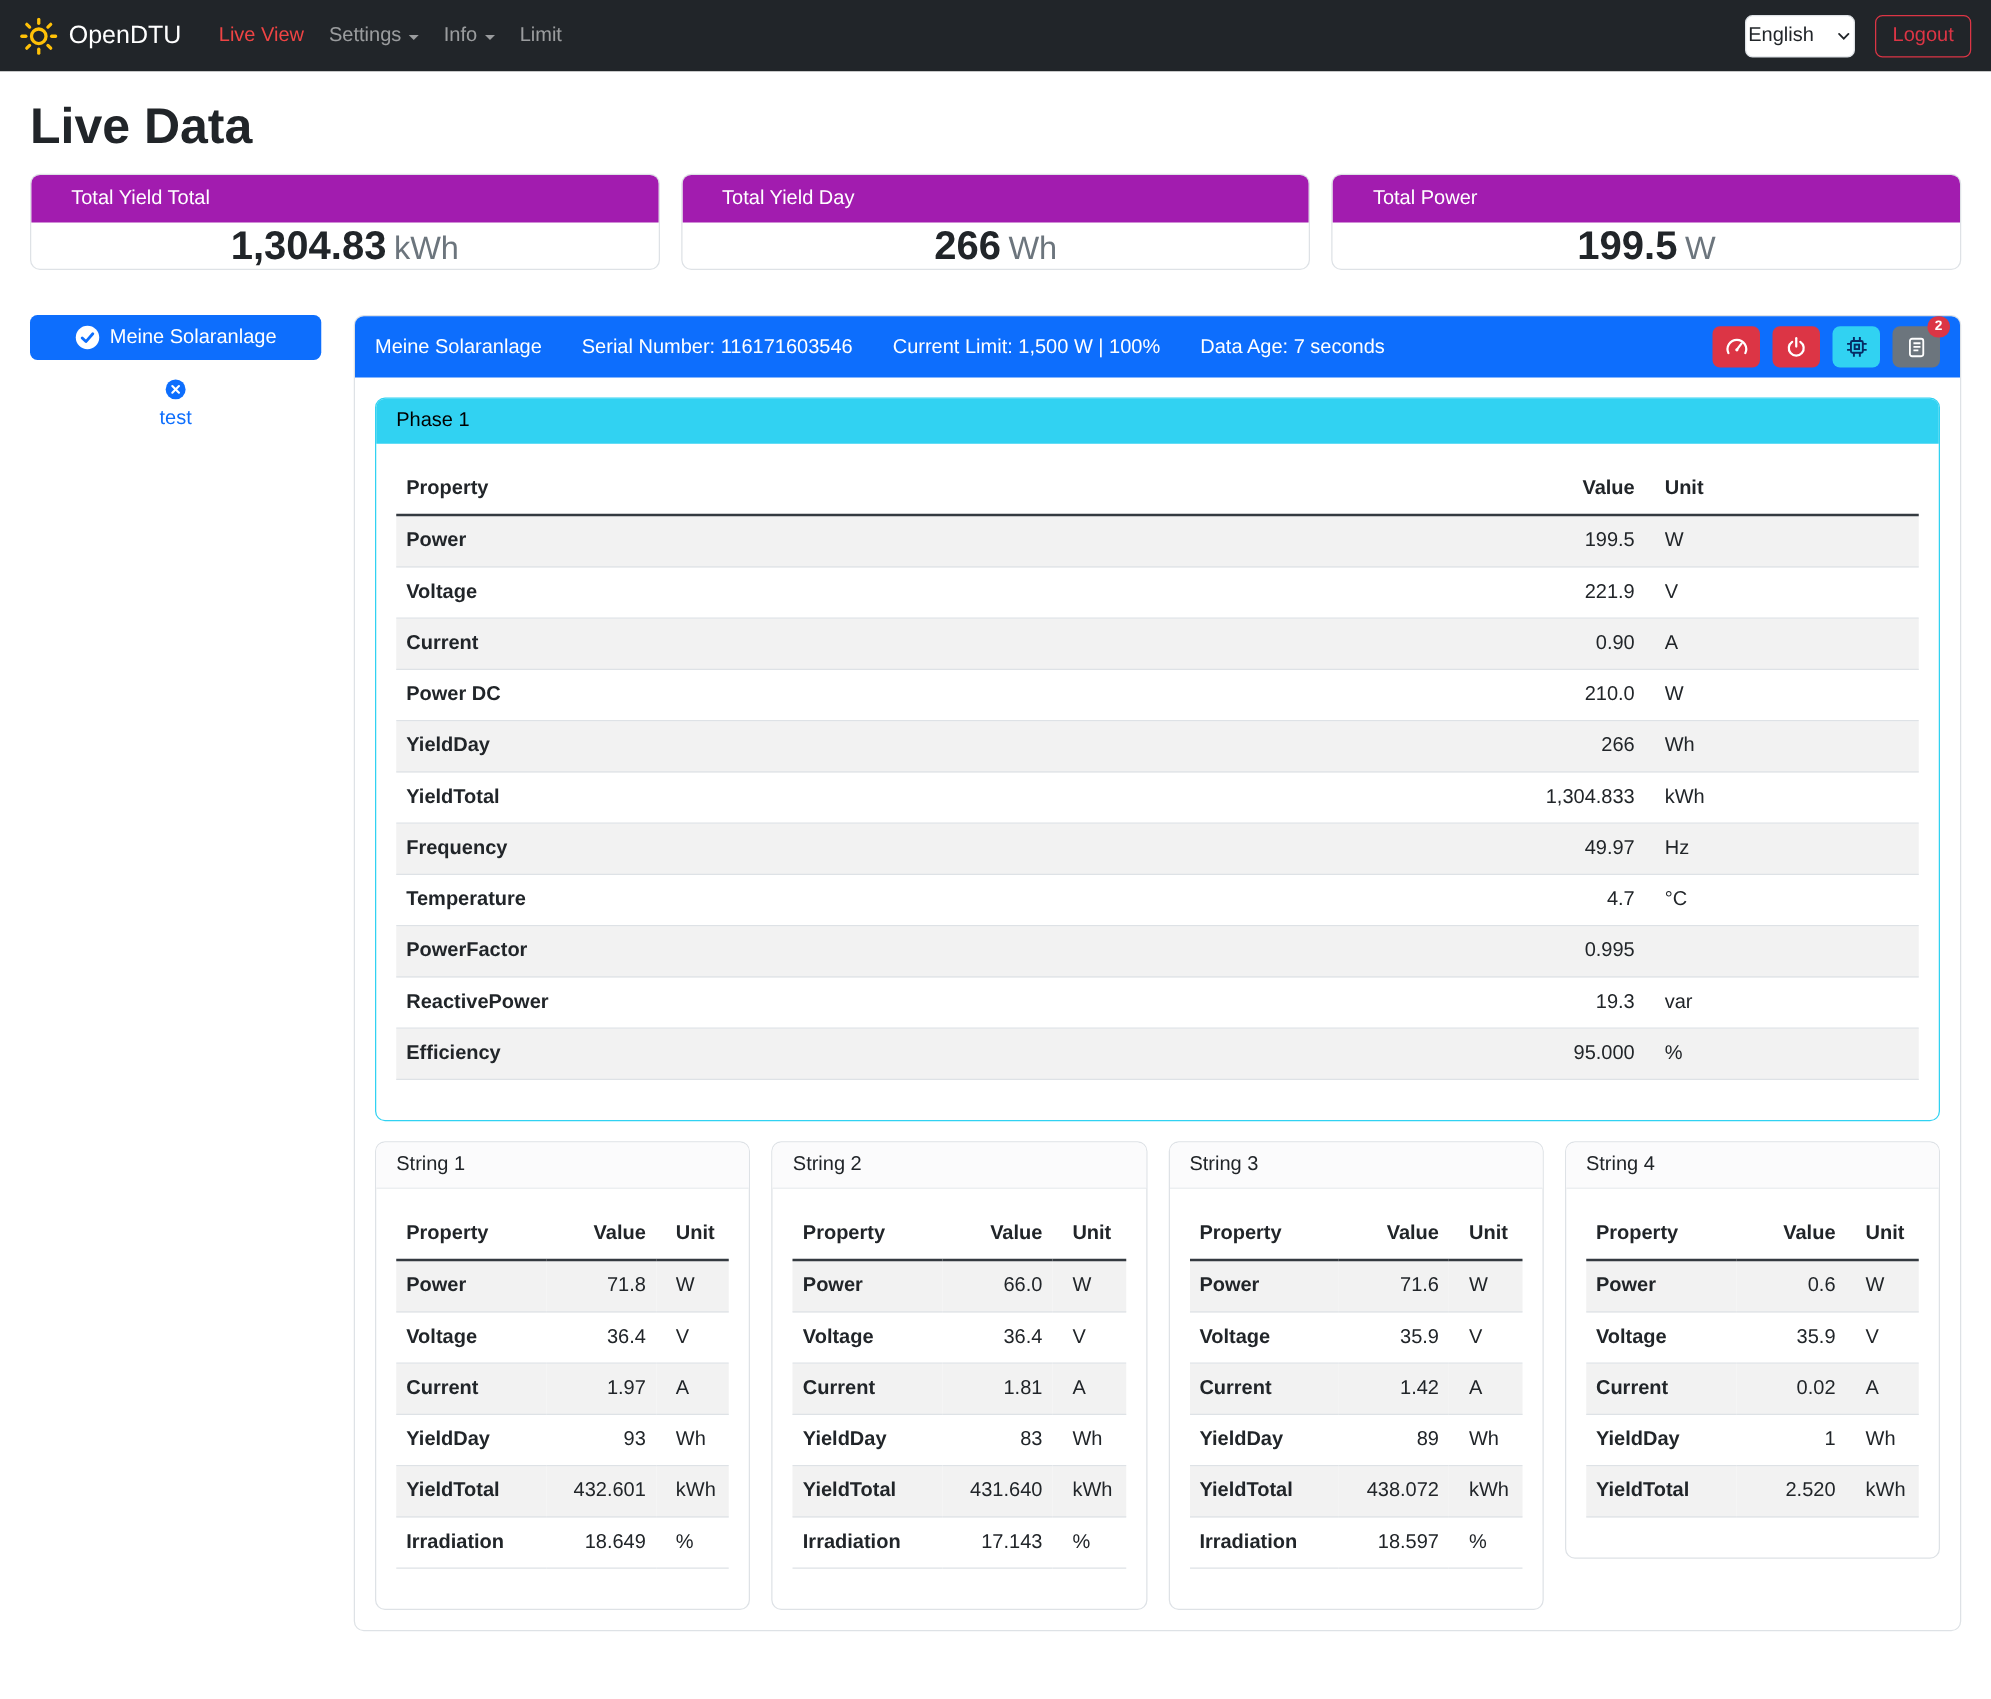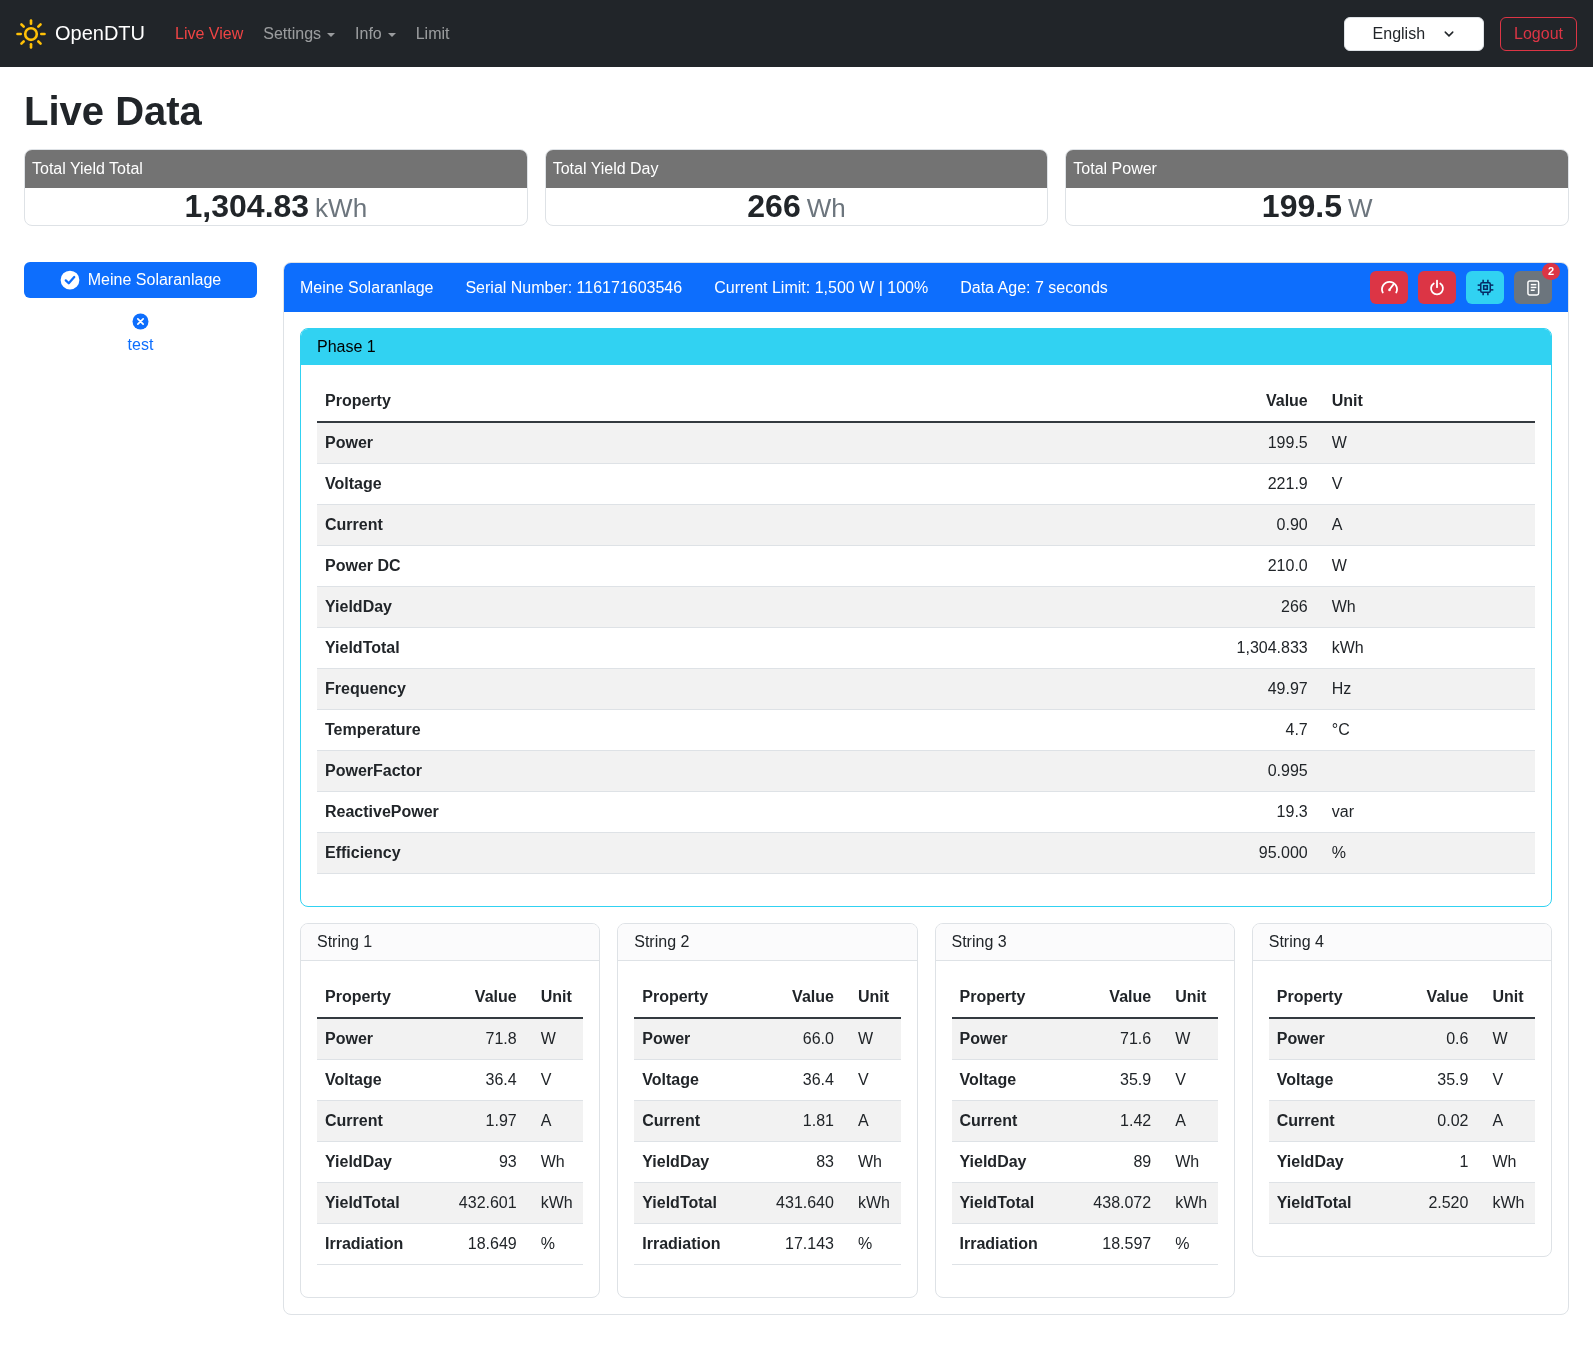--- a/index.html
+++ b/index.html
@@ -7,21 +7,21 @@
   body {
     font-family: "Liberation Sans", sans-serif;
     color: #212529;
     font-size: 16px;
     min-width: 1593px;
   }
 
   
   .navbar {
     background: #212529;
-    height: 67px;
+    height: 57px;
     display: flex;
     align-items: center;
     justify-content: space-between;
     padding: 0 16px;
   }
   .nav-left { display: flex; align-items: center; }
   .brand {
     display: flex; align-items: center; gap: 9px;
     color: #fff; font-size: 20px; text-decoration: none; margin-right: 20px;
   }
@@ -37,21 +37,21 @@
     display: inline-block; width: 0; height: 0;
     border-top: 4px solid currentColor;
     border-left: 4px solid transparent;
     border-right: 4px solid transparent;
     margin-top: 2px;
   }
   .nav-right { display: flex; align-items: center; gap: 16px; }
   .lang-select {
     background: #fff; color: #212529;
     border: 1px solid #dee2e6; border-radius: 6px;
-    padding: 7px 28px;
+    padding: 7px 2px;
     display: flex; align-items: center; gap: 18px;
     cursor: pointer;
   }
   .logout-btn {
     background: transparent;
     color: #dc3545;
     border: 1px solid #dc3545;
     border-radius: 6px;
     padding: 7px 13px;
     font-size: 16px;
@@ -66,22 +66,22 @@
   
   .summary-row { display: flex; gap: 17px; }
   .summary-card {
     flex: 1;
     border: 1px solid #dee2e6;
     border-radius: 8px;
     overflow: hidden;
     background: #fff;
   }
   .summary-card-header {
-    background: #737373; color: #fff;
-    padding: 10px 7px; font-size: 16px;
+    background: #a21caf; color: #fff;
+    padding: 10px 32px; font-size: 16px;
   }
   .summary-card-body { padding: 0 16px; text-align: center; }
   .summary-value { font-size: 32px; font-weight: 600; color: #212529; }
   .summary-unit { font-size: 26px; font-weight: 400; color: #6c757d; margin-left: 6px; }
 
   
   .content-row { display: flex; margin-top: 36px; align-items: flex-start; }
   .inverter-nav { width: 233px; flex-shrink: 0; margin-right: 26px; }
   .inverter-select-btn {
     width: 100%;

